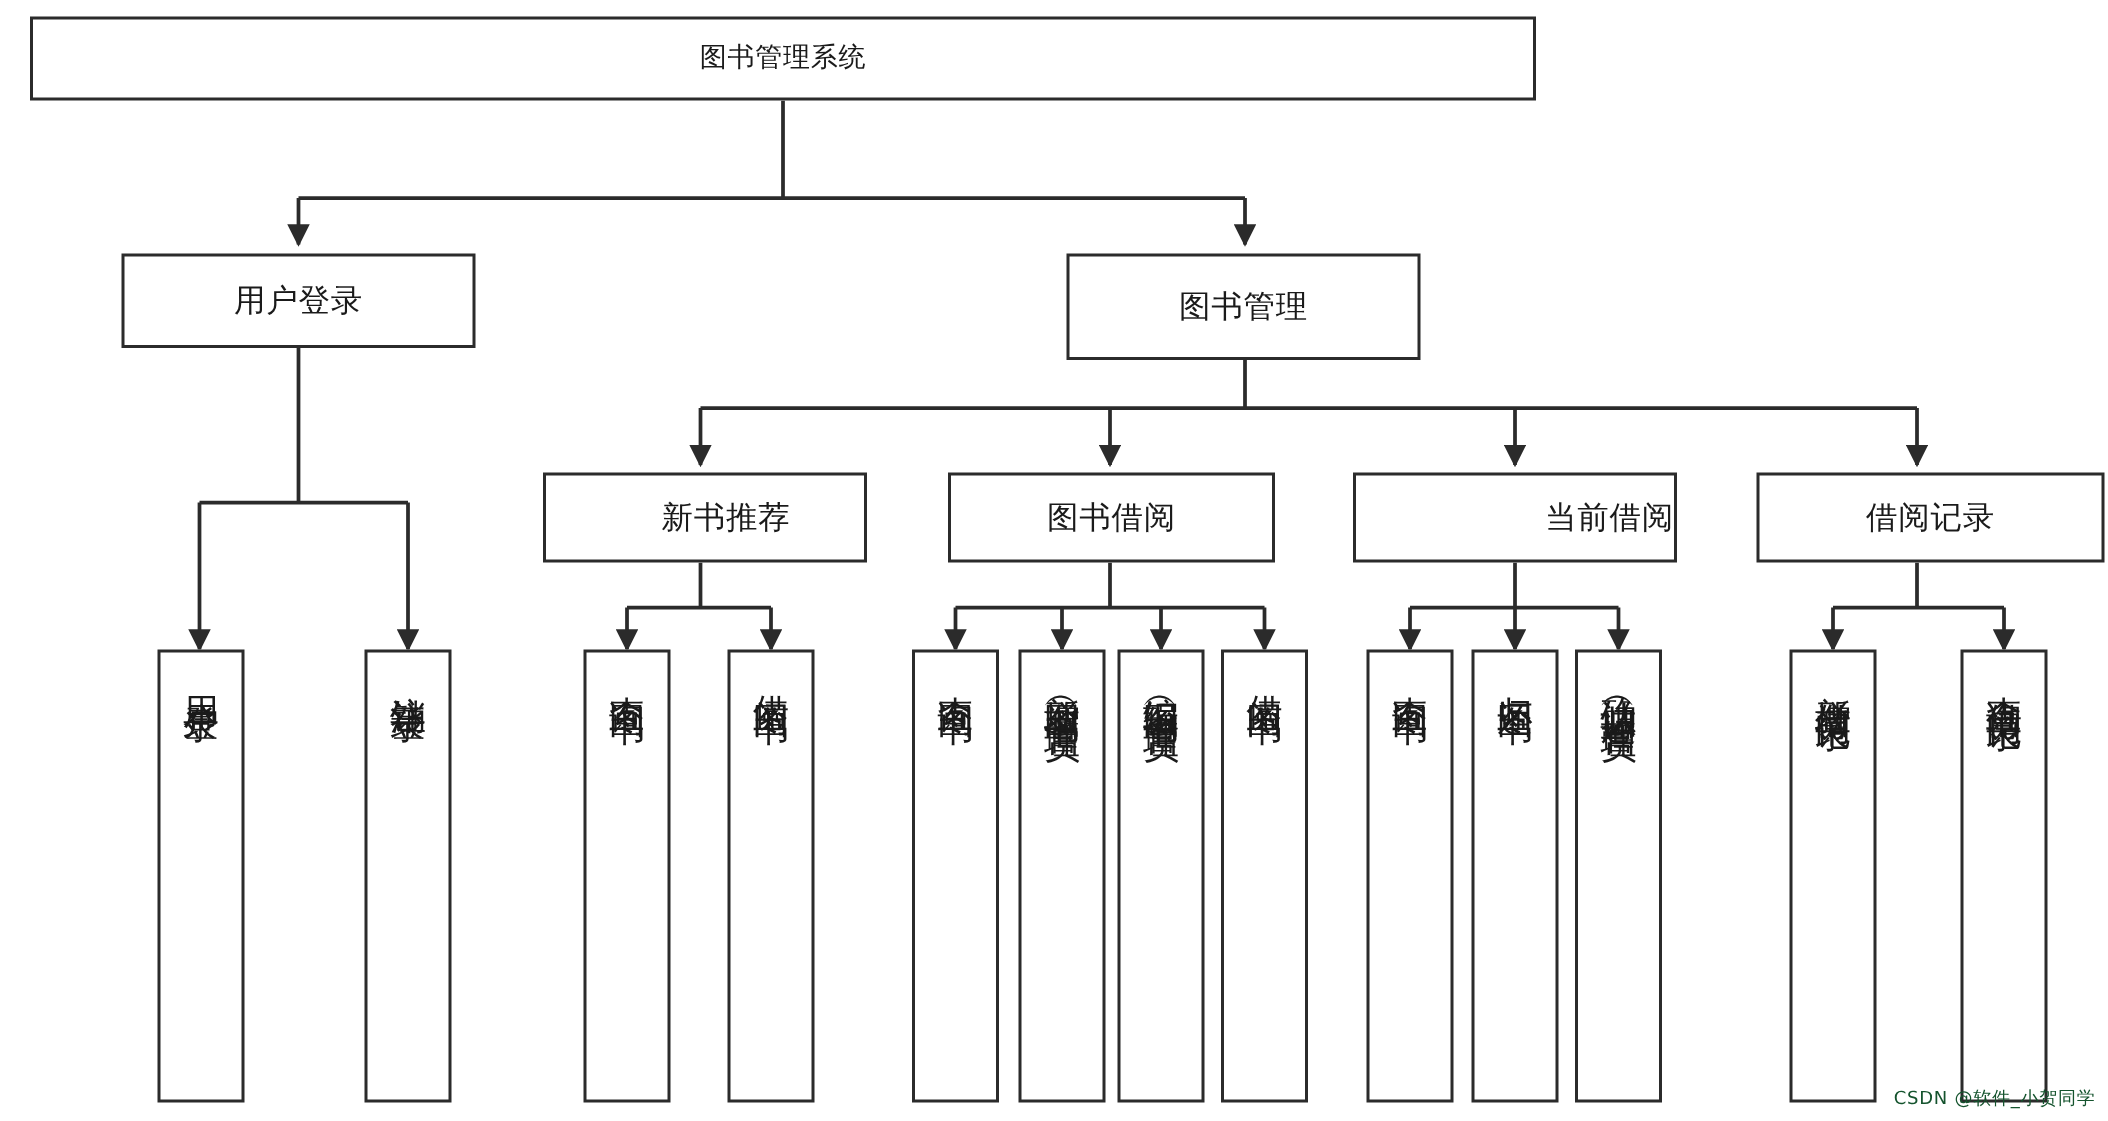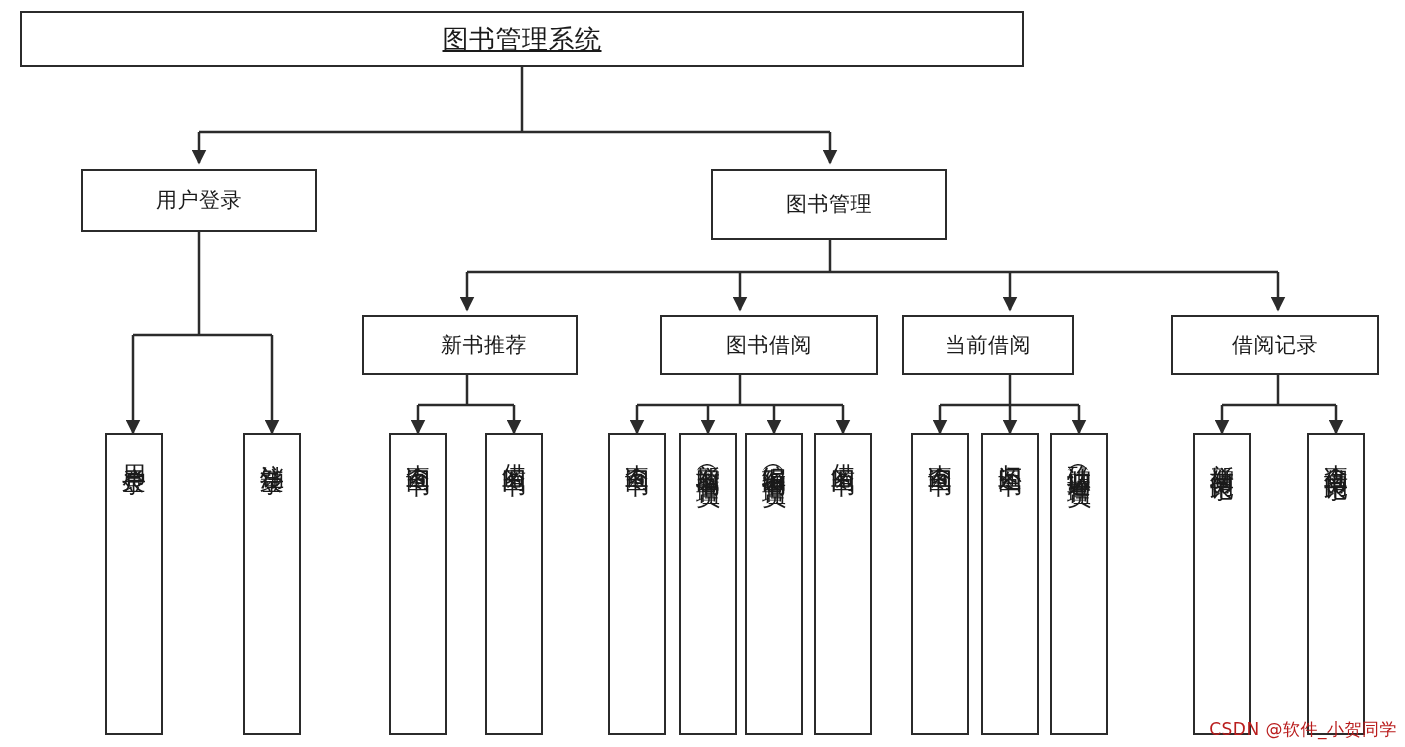--- a/index.html
+++ b/index.html
@@ -41,43 +41,42 @@
     text-align: center;
     line-height: 1.18;
   }
   
   .node.horiz .label {
     font-size: 21px;
     letter-spacing: 0.5px;
     white-space: nowrap;
   }
   .node.root .label {
-    font-size: 26px;
-    text-decoration: underline;
+    font-size: 18px;
   }
   
   .node.vert {
     align-items: flex-start;
     justify-content: center;
     padding-top: 10px;
   }
   .node.vert .label {
     writing-mode: vertical-rl;
     text-orientation: upright;
     font-size: 24px;
     line-height: 1.0;
     letter-spacing: 3px;
     white-space: nowrap;
   }
   .watermark {
     position: absolute;
     right: 8px;
     bottom: 6px;
-    font-size: 17px;
-    color: #b91c1c;
+    font-size: 12px;
+    color: #14532d;
     white-space: nowrap;
     letter-spacing: 0.5px;
   }
 </style>
 </head>
 <body>
 
 <div id="canvas">
 
   <svg class="connectors" viewBox="0 0 1405 747" xmlns="http://www.w3.org/2000/svg">
@@ -137,27 +136,27 @@
   <div class="node horiz" style="left:81px; top:169px; width:236px; height:63px;">
     <span class="label">用户登录</span>
   </div>
   <div class="node horiz" style="left:711px; top:169px; width:236px; height:71px;">
     <span class="label">图书管理</span>
   </div>
 
   <div class="node horiz" style="left:362px; top:315px; width:216px; height:60px;padding-left:28px;">
     <span class="label">新书推荐</span>
   </div>
-  <div class="node horiz" style="left:632px; top:315px; width:218px; height:60px;margin-left:28px;">
+  <div class="node horiz" style="left:632px; top:315px; width:218px; height:60px;">
     <span class="label">图书借阅</span>
   </div>
-  <div class="node horiz" style="left:902px; top:315px; width:172px; height:60px;">
+  <div class="node horiz" style="left:902px; top:315px; width:216px; height:60px;justify-content:flex-end;">
     <span class="label">当前借阅</span>
   </div>
-  <div class="node horiz" style="left:1171px; top:315px; width:208px; height:60px;align-items:center;">
+  <div class="node horiz" style="left:1171px; top:315px; width:232px; height:60px;align-items:center;">
     <span class="label">借阅记录</span>
   </div>
 
   <div class="node vert" style="left:105px; top:433px; width:58px; height:302px;">
     <span class="label">用户登录</span>
   </div>
   <div class="node vert" style="left:243px; top:433px; width:58px; height:302px;">
     <span class="label">注销登录</span>
   </div>
 

